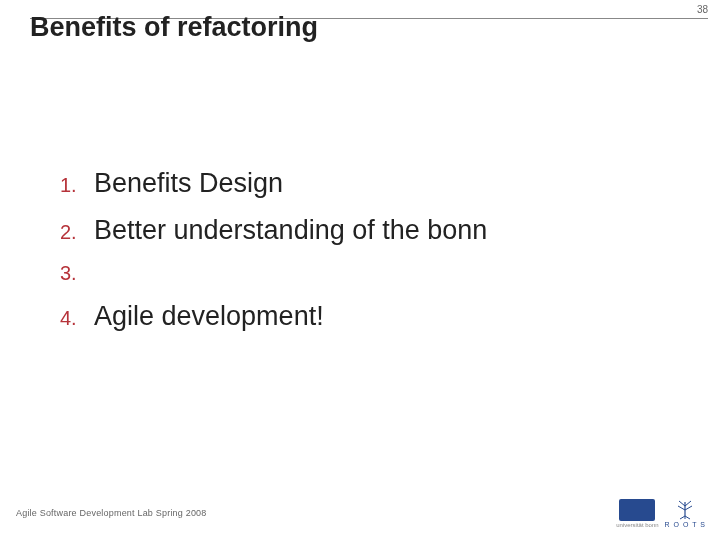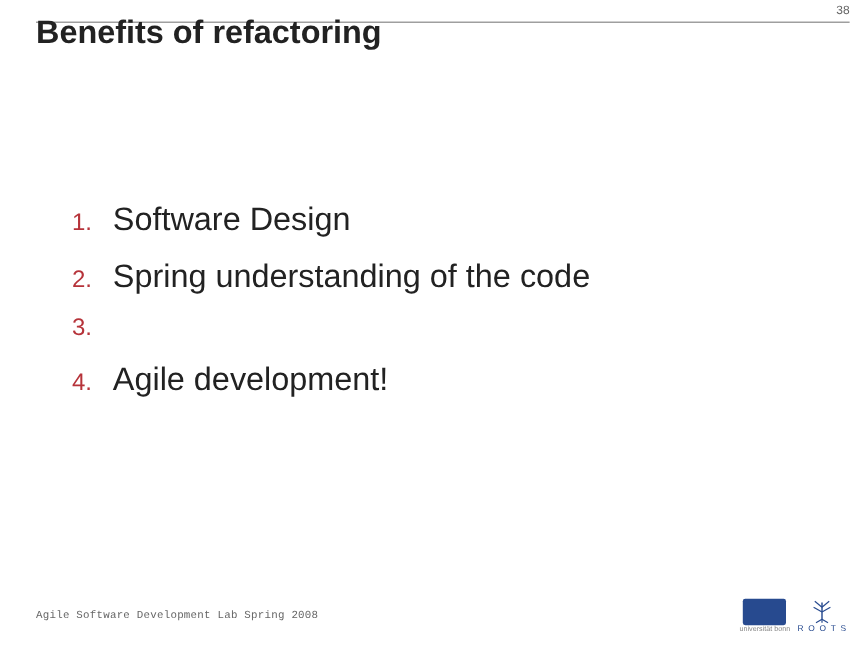--- a/index.html
+++ b/index.html
@@ -52,25 +52,24 @@
   }
   .txt {
     color: #222;
     font-size: 27px;
     line-height: 1.15;
   }
 
   .footer {
     position: absolute;
     bottom: 22px;
-    left: 30px;
+    left: 16px;
     font-size: 9px;
     color: #666;
     letter-spacing: 0.2px;
-    font-family: Liberation Mono, monospace;
   }
 
   .logo {
     position: absolute;
     bottom: 12px;
     right: 14px;
     display: flex;
     align-items: flex-end;
     gap: 6px;
   }
@@ -121,25 +120,25 @@
 
   <div class="page-number">38</div>
 
   <div class="title-rule"></div>
 
   <div class="title">Benefits of refactoring</div>
 
   <div class="list">
     <div class="list-item">
       <span class="num">1.</span>
-      <span class="txt">Software Design</span>
+      <span class="txt">Benefits Design</span>
     </div>
     <div class="list-item">
       <span class="num">2.</span>
-      <span class="txt">Spring understanding of the code</span>
+      <span class="txt">Better understanding of the bonn</span>
     </div>
     <div class="list-item">
       <span class="num">3.</span>
     </div>
     <div class="list-item">
       <span class="num">4.</span>
       <span class="txt">Agile development!</span>
     </div>
   </div>
 

